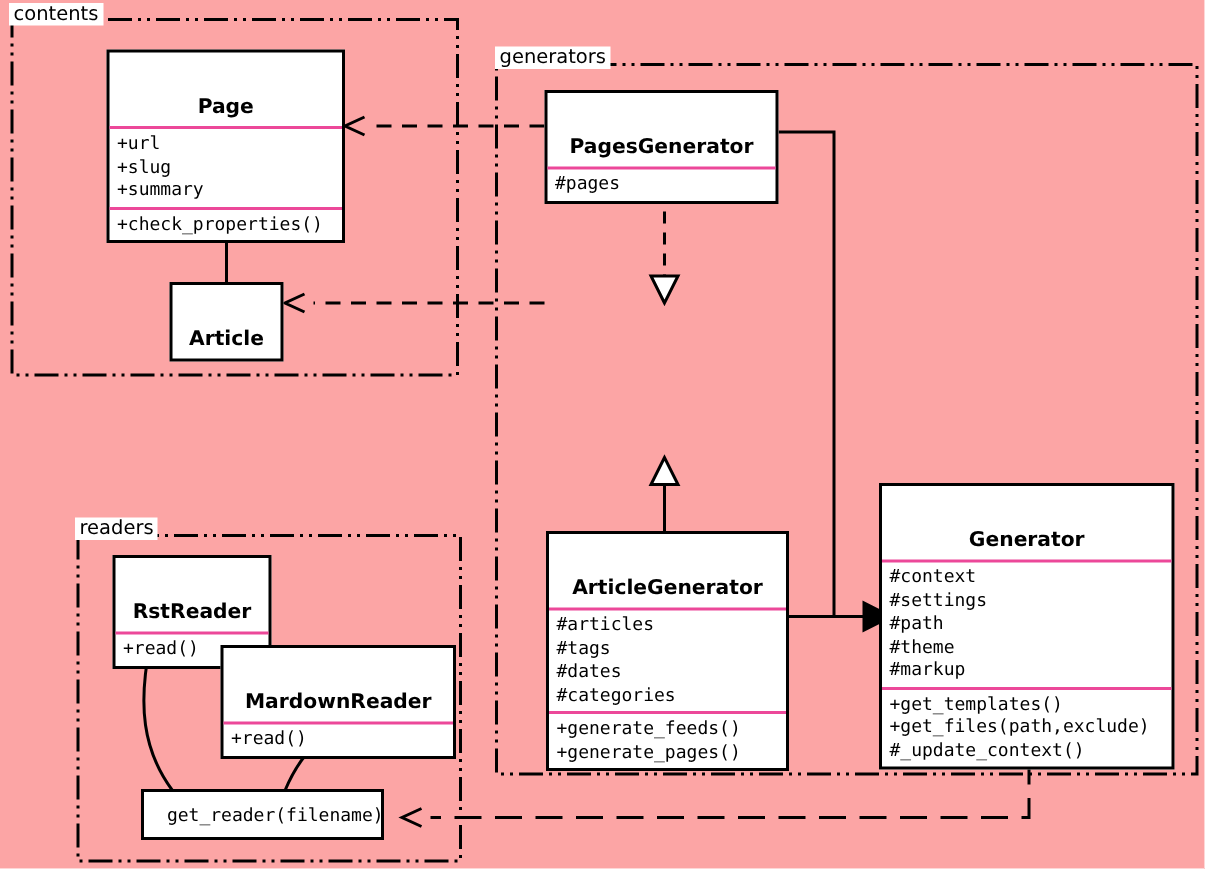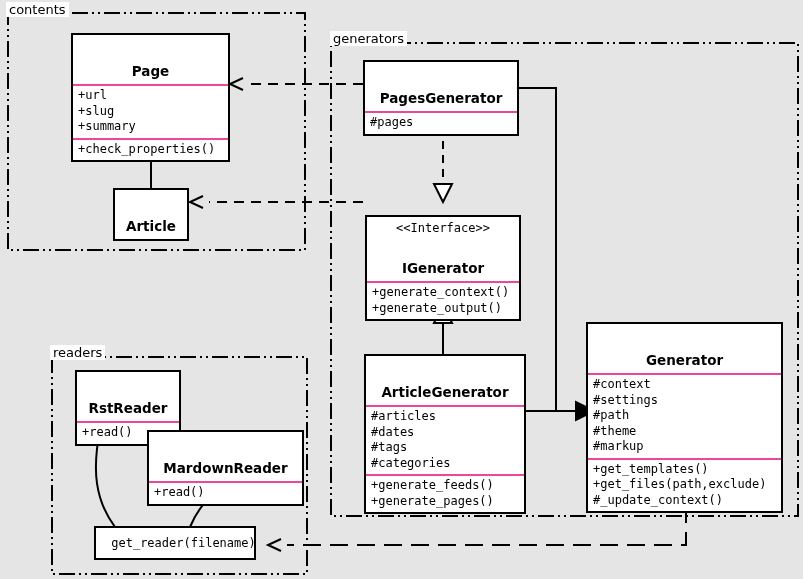--- a/index.html
+++ b/index.html
@@ -4,21 +4,21 @@
 <style>
   html, body {
     margin: 0;
     padding: 0;
     background: #ffffff;
   }
   #canvas {
     position: relative;
     width: 803px;
     height: 579px;
-    background: #e5e5e5;
+    background: #fca5a5;
     font-family: "DejaVu Sans", sans-serif;
     overflow: hidden;
   }
   svg.layer {
     position: absolute;
     left: 0;
     top: 0;
     width: 803px;
     height: 579px;
     pointer-events: none;
@@ -151,35 +151,27 @@
     <div class="title">Article</div>
   </div>
 
   <div class="cls" style="left:363px; top:60px; width:156px;">
     <div class="title">PagesGenerator</div>
     <div class="sect">
       <div class="row">#pages</div>
     </div>
   </div>
 
-  <div class="cls" style="left:365px; top:215px; width:156px;">
-    <div class="stereo">&lt;&lt;Interface&gt;&gt;</div>
-    <div class="title with-stereo">IGenerator</div>
-    <div class="sect">
-      <div class="row">+generate_context()</div>
-      <div class="row">+generate_output()</div>
-    </div>
-  </div>
 
   <div class="cls" style="left:364px; top:354px; width:162px;">
     <div class="title">ArticleGenerator</div>
     <div class="sect">
       <div class="row">#articles</div>
+      <div class="row">#tags</div>
       <div class="row">#dates</div>
-      <div class="row">#tags</div>
       <div class="row">#categories</div>
     </div>
     <div class="sect">
       <div class="row">+generate_feeds()</div>
       <div class="row">+generate_pages()</div>
     </div>
   </div>
 
   <div class="cls" style="left:586px; top:322px; width:197px;">
     <div class="title">Generator</div>

